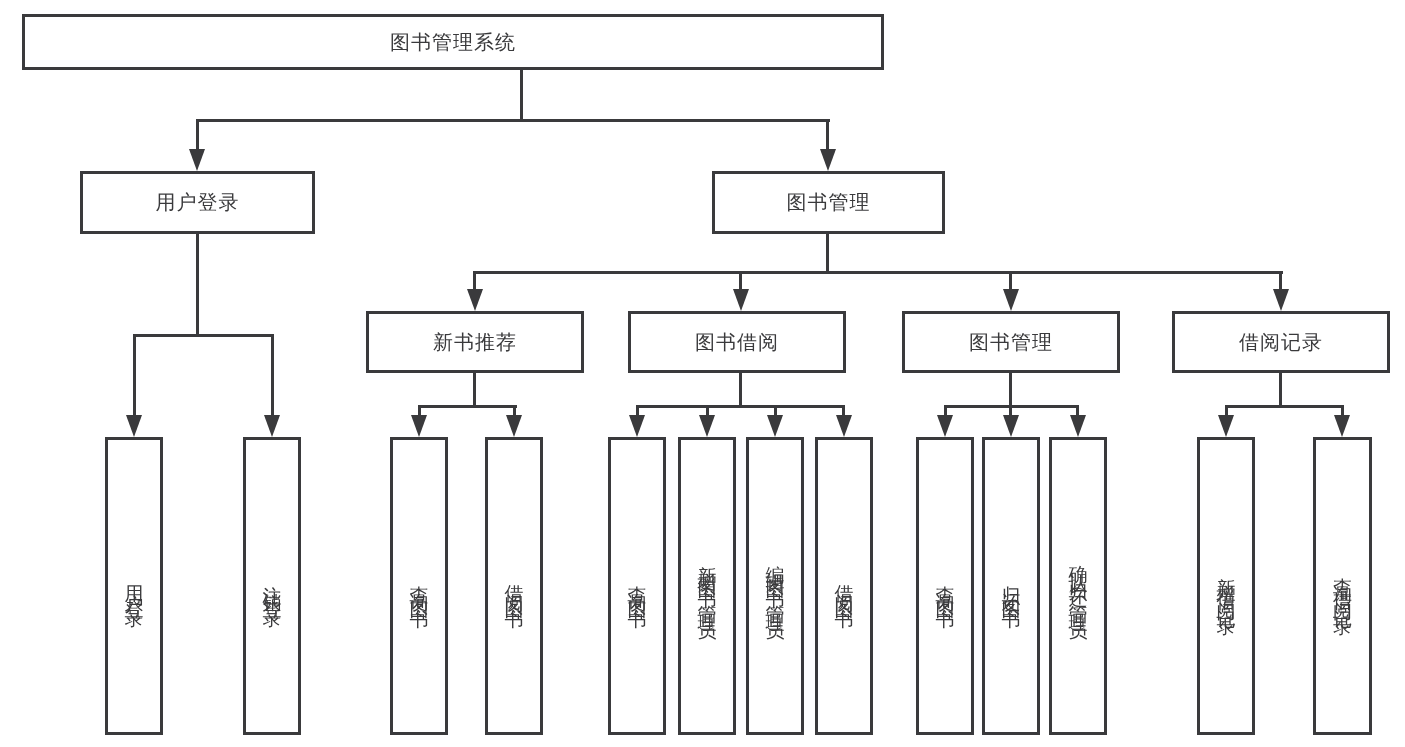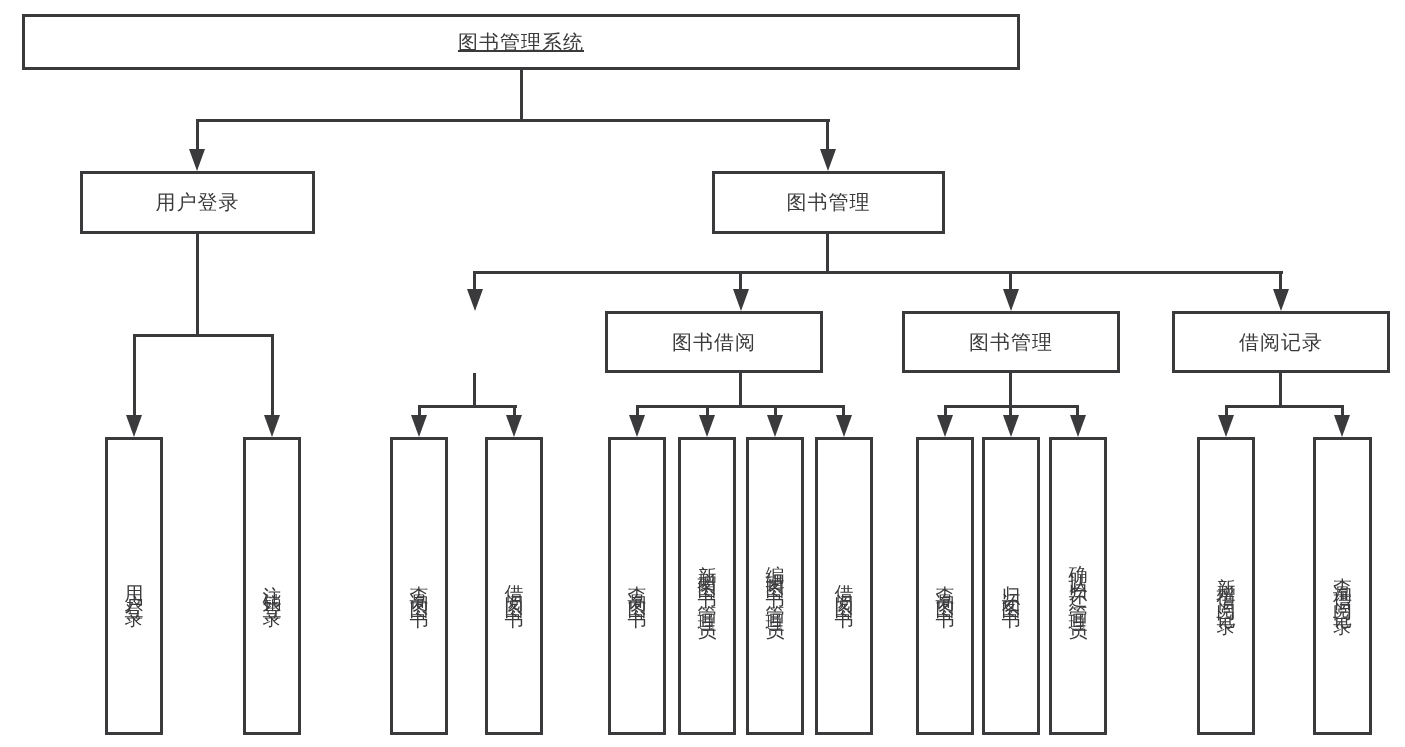--- a/index.html
+++ b/index.html
@@ -56,21 +56,21 @@
     letter-spacing:0.5px;
     z-index:5;
     white-space:nowrap;
   }
 </style>
 </head>
 <body>
 
 <div class="canvas">
 
-  <div class="box h" style="left:22px; top:14px; width:998px; height:56px;text-decoration:underline;">
+  <div class="box h" style="left:22px; top:14px; width:862px; height:56px;">
     <span>图书管理系统</span>
   </div>
 
   <div class="vline" style="left:520px; top:70px; height:51px;"></div>
   <div class="hline" style="left:196px; top:119px; width:634px;"></div>
   <div class="vline" style="left:196px; top:119px; height:32px;"></div>
   <div class="arrow" style="left:189px; top:149px;"></div>
   <div class="vline" style="left:826px; top:119px; height:32px;"></div>
   <div class="arrow" style="left:820px; top:149px;"></div>
 
@@ -92,21 +92,24 @@
   <div class="hline" style="left:475px; top:271px; width:808px;"></div>
   <div class="vline" style="left:473px; top:271px; height:20px;"></div>
   <div class="arrow" style="left:467px; top:289px;"></div>
   <div class="vline" style="left:739px; top:271px; height:20px;"></div>
   <div class="arrow" style="left:733px; top:289px;"></div>
   <div class="vline" style="left:1009px; top:271px; height:20px;"></div>
   <div class="arrow" style="left:1003px; top:289px;"></div>
   <div class="vline" style="left:1279px; top:271px; height:20px;"></div>
   <div class="arrow" style="left:1273px; top:289px;"></div>
 
-  <div class="box h" style="left:605px; top:311px; width:218px; height:62px;align-items:center;">
+  <div class="box h" style="left:366px; top:311px; width:218px; height:62px;">
+    <span>新书推荐</span>
+  </div>
+  <div class="box h" style="left:628px; top:311px; width:218px; height:62px;align-items:center;">
     <span>图书借阅</span>
   </div>
   <div class="box h" style="left:902px; top:311px; width:218px; height:62px;">
     <span>图书管理</span>
   </div>
   <div class="box h" style="left:1172px; top:311px; width:218px; height:62px;">
     <span>借阅记录</span>
   </div>
 
   <div class="vline" style="left:473px; top:373px; height:35px;"></div>

